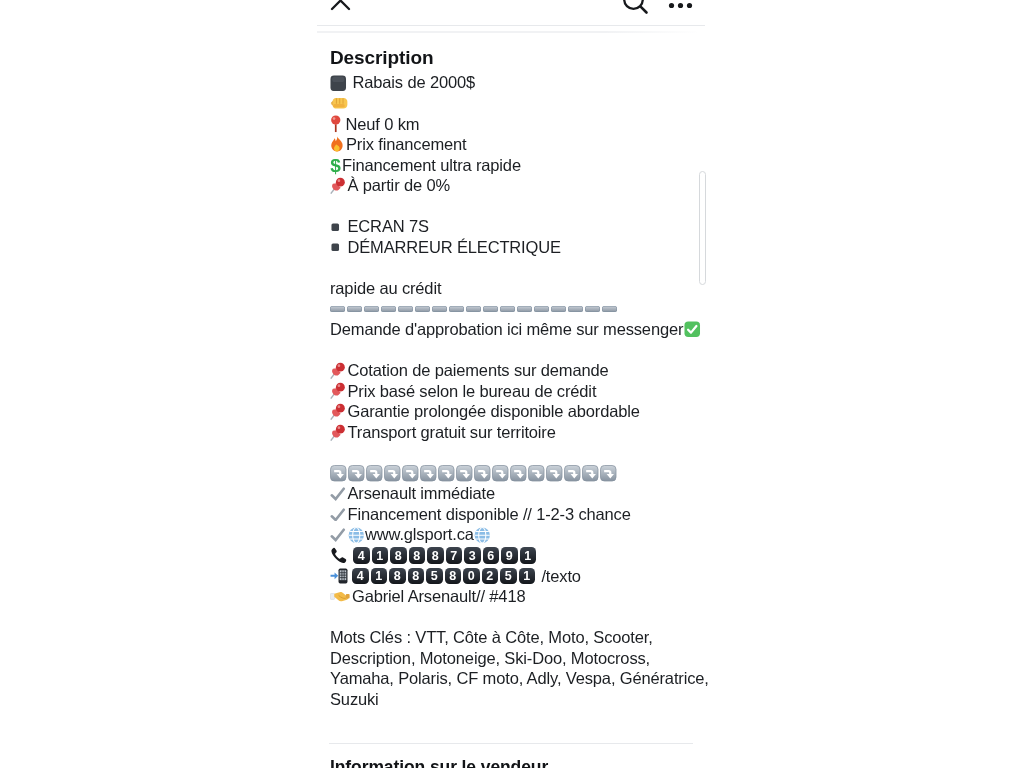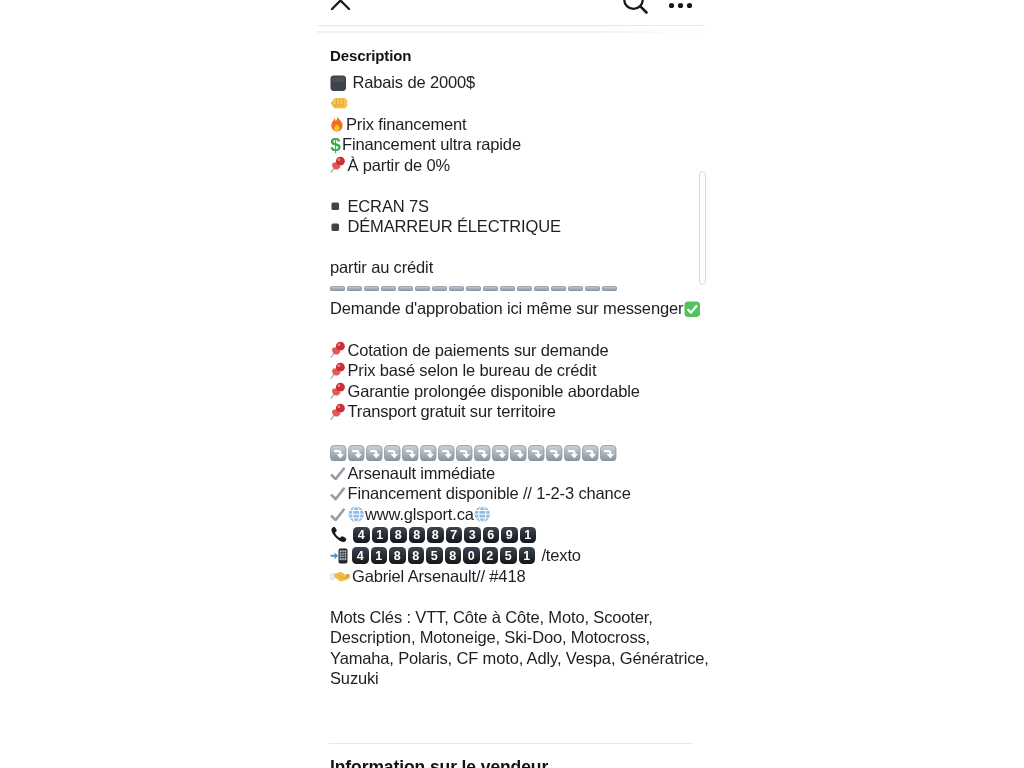--- a/index.html
+++ b/index.html
@@ -15,21 +15,21 @@
 
   .hairline{position:absolute;background:#e7e9ec;}
   #divider-top{left:317px;top:25px;width:388px;height:1.4px;}
   #divider-top-shadow{left:317px;top:30.5px;width:383px;height:2px;
      background:linear-gradient(90deg,#f1f2f4 75%,rgba(241,242,244,0));}
   #divider-bottom{left:329px;top:743px;width:364px;height:1.4px;}
 
   #scrollbar-thumb{position:absolute;left:699px;top:171px;width:5px;height:112px;
      border:1.5px solid #d6d9dc;border-radius:4px;background:#fff;}
 
-  #desc-heading{position:absolute;left:330px;top:47px;font-size:15px;font-weight:700;
+  #desc-heading{position:absolute;left:330px;top:47px;font-size:19px;font-weight:700;
      color:#121417;letter-spacing:-0.1px;}
 
   #lines{position:absolute;left:330px;top:72.7px;width:372px;}
   .line{display:flex;align-items:center;height:20.55px;white-space:pre;
         font-size:16.5px;letter-spacing:-0.15px;color:#1c1f23;}
   .txt{display:inline-block;}
 
   .ic{display:inline-flex;align-items:center;justify-content:center;flex:none;line-height:0;}
   .ic-black-square{margin-right:6px;}
   .ic-fist{margin-right:7px;}
@@ -103,40 +103,45 @@
       <div class="line"><span class="ic ic-black-square"><svg viewBox="0 0 17 17" width="16.5" height="16.5">
             <rect x="0.5" y="0.5" width="16" height="16" rx="3.6" fill="#3e444b"></rect>
             <rect x="2.2" y="1.8" width="12.6" height="5.5" rx="2.7" fill="#565d66" opacity="0.55"></rect>
           </svg></span><span class="txt">Rabais de 2000$</span></div>
       <div class="line"><span class="ic ic-fist"><svg viewBox="0 0 19 15" width="18.5" height="14.5">
             <path d="M2.6 5.4C2.6 3.4 4.1 2 6.1 2H14c2.4 0 3.9 1.8 3.9 4v3c0 2.5-1.7 4-4.2 4H6.6c-2.2 0-4-1.6-4-3.8Z" fill="#f8c64f"></path>
             <path d="M6.6 2.2V8M10 2.2V8M13.4 2.2V8" stroke="#e0a538" stroke-width="1.1" fill="none"></path>
             <path d="M2.6 5.8C1 6.1 1 9 2.6 9.4Z" fill="#f3b845" stroke="#e0a538" stroke-width="0.7"></path>
             <rect x="3.2" y="8.4" width="12" height="3.2" rx="1.6" fill="#f0b13e"></rect>
           </svg></span></div>
+      <div class="line"><span class="ic ic-round-pushpin"><svg viewBox="0 0 12 19" width="11.5" height="18">
+            <path d="M6 9.8V18" stroke="#a9341f" stroke-width="1.8"></path>
+            <circle cx="6" cy="5.3" r="4.9" fill="#e0483e"></circle>
+            <circle cx="4.2" cy="3.8" r="1.4" fill="#ef9a92"></circle>
+          </svg></span><span class="txt">Neuf 0 km</span></div>
       <div class="line"><span class="ic ic-fire"><svg viewBox="0 0 15 18" width="14" height="17">
             <path d="M7.8 0.5C8.4 2.8 11.9 4.4 13.1 7.6 14.6 11.7 12 16.5 7.6 16.5 3.2 16.5 0.5 12.3 1.6 8.3 2.3 5.8 4.2 4.5 4.8 2.3 5.7 3.3 6.1 4.2 6 5.6 7.3 4.5 8 2.3 7.8 0.5Z" fill="#f0701d"></path>
             <path d="M7.6 16.5c-2.1 0-3.6-1.7-3.3-3.8.3-1.7 1.8-2.4 2.2-4 1 1 3 1.5 3.6 3.3.7 2-.7 4.5-2.5 4.5Z" fill="#fbc02d"></path>
           </svg></span><span class="txt">Prix financement</span></div>
       <div class="line"><span class="ic ic-dollar"></span><span class="txt">Financement ultra rapide</span></div>
       <div class="line"><span class="ic ic-pushpin"><svg viewBox="0 0 16 18" width="15.5" height="17.5">
             <path d="M4.2 12.6 0.8 17.2" stroke="#aab2ba" stroke-width="1.4"></path>
             <path d="M6.5 6.5 11 11 9 13C7.6 14.4 5 14 3.5 12.5 2 11 1.6 8.4 3 7Z" fill="#e2595c"></path>
             <circle cx="10.7" cy="5.3" r="4.6" fill="#cc2f33"></circle>
             <circle cx="9.2" cy="3.8" r="1.4" fill="#ef9a9a" opacity="0.85"></circle>
           </svg></span><span class="txt">À partir de 0%</span></div>
       <div class="line"></div>
       <div class="line"><span class="ic ic-small-square"><svg viewBox="0 0 9 9" width="8.5" height="8.5">
             <rect x="0.5" y="0.5" width="8" height="8" rx="1.6" fill="#3e444b"></rect>
           </svg></span><span class="txt">ECRAN 7S</span></div>
       <div class="line"><span class="ic ic-small-square"><svg viewBox="0 0 9 9" width="8.5" height="8.5">
             <rect x="0.5" y="0.5" width="8" height="8" rx="1.6" fill="#3e444b"></rect>
           </svg></span><span class="txt">DÉMARREUR ÉLECTRIQUE</span></div>
       <div class="line"></div>
-      <div class="line"><span class="txt">partir au crédit</span></div>
+      <div class="line"><span class="txt">rapide au crédit</span></div>
       <div class="line"><span class="ic ic-heavy-minus"></span><span class="ic ic-heavy-minus"></span><span class="ic ic-heavy-minus"></span><span class="ic ic-heavy-minus"></span><span class="ic ic-heavy-minus"></span><span class="ic ic-heavy-minus"></span><span class="ic ic-heavy-minus"></span><span class="ic ic-heavy-minus"></span><span class="ic ic-heavy-minus"></span><span class="ic ic-heavy-minus"></span><span class="ic ic-heavy-minus"></span><span class="ic ic-heavy-minus"></span><span class="ic ic-heavy-minus"></span><span class="ic ic-heavy-minus"></span><span class="ic ic-heavy-minus"></span><span class="ic ic-heavy-minus"></span><span class="ic ic-heavy-minus"></span></div>
       <div class="line"><span class="txt">Demande d'approbation ici même sur messenger</span><span class="ic ic-check-green"><svg viewBox="0 0 17 17" width="16.5" height="16.5">
             <rect x="0.5" y="0.5" width="16" height="16" rx="3.8" fill="#52c15f"></rect>
             <path d="M4.2 9 7.2 12 12.8 5.2" stroke="#fff" stroke-width="2.3" fill="none" stroke-linecap="round" stroke-linejoin="round"></path>
           </svg></span></div>
       <div class="line"></div>
       <div class="line"><span class="ic ic-pushpin"><svg viewBox="0 0 16 18" width="15.5" height="17.5">
             <path d="M4.2 12.6 0.8 17.2" stroke="#aab2ba" stroke-width="1.4"></path>
             <path d="M6.5 6.5 11 11 9 13C7.6 14.4 5 14 3.5 12.5 2 11 1.6 8.4 3 7Z" fill="#e2595c"></path>
             <circle cx="10.7" cy="5.3" r="4.6" fill="#cc2f33"></circle>

